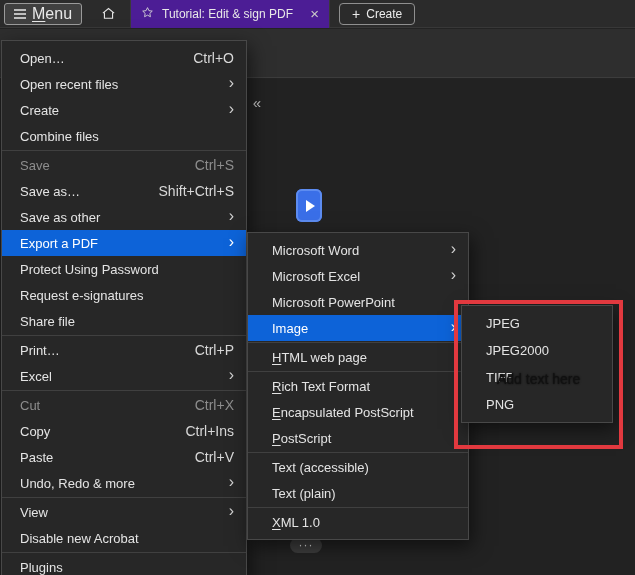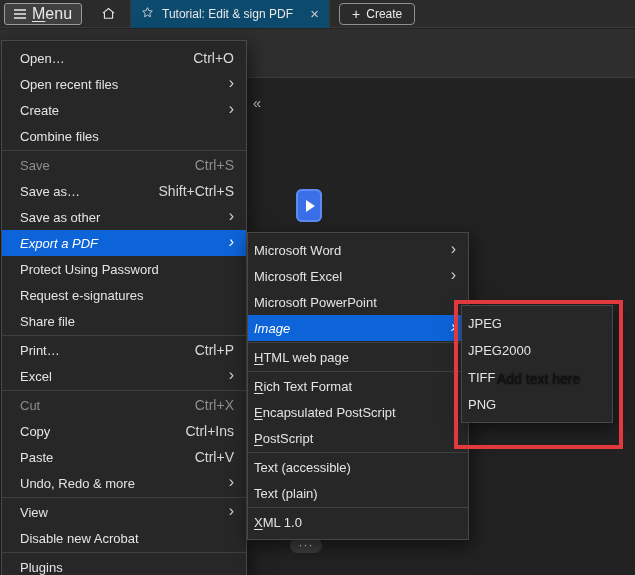--- a/index.html
+++ b/index.html
@@ -10,21 +10,21 @@
   .screen { position:relative; width:635px; height:575px; overflow:hidden; background:#232323; }
 
   
   .topbar { position:absolute; top:0; left:0; width:100%; height:28px; background:#2b2b2b;
             border-bottom:1px solid #383838; display:flex; align-items:center; z-index:1; }
   .menu-btn { margin-left:4px; height:22px; padding:0 9px; display:flex; align-items:center; gap:6px;
               background:#404040; border:1px solid #9a9a9a; border-radius:3px; color:#e8e8e8; font-size:16px; }
   .home-btn { margin-left:13px; width:26px; height:24px; background:none; border:none;
               display:flex; align-items:center; justify-content:center; }
   .tab { margin-left:9px; height:28px; width:200px; display:flex; align-items:center; gap:8px; padding:0 10px;
-         background:#0c4a6e; border-left:1px solid #3a3a3a; border-right:1px solid #3a3a3a;
+         background:#4c1d95; border-left:1px solid #3a3a3a; border-right:1px solid #3a3a3a;
          color:#e8e8e8; font-size:12px; }
   .tab-title { flex:1; white-space:nowrap; overflow:hidden; }
   .tab-close { color:#c9c9c9; font-size:15px; line-height:1; cursor:pointer; }
   .create-btn { margin-left:9px; height:22px; padding:0 12px; display:flex; align-items:center; gap:6px;
                 background:transparent; border:1px solid #8f8f8f; border-radius:4px; color:#ececec; font-size:12px; }
   .plus { font-size:14px; line-height:1; }
 
   
   .subbar { position:absolute; top:29px; left:0; width:100%; height:49px; background:#2e2e2e;
             border-bottom:1px solid #3c3c3c; }
@@ -41,26 +41,26 @@
           text-align:center; letter-spacing:1px; padding:0; }
 
   
   .menu { position:absolute; background:#272727; border:1px solid #484848;
           box-shadow:3px 6px 18px rgba(0,0,0,.55); padding:4px 0; font-size:13px; color:#e4e4e4; }
   .file-menu  { left:1px;   top:40px;  width:246px; z-index:10; }
   .export-menu{ left:247px; top:232px; width:222px; z-index:11; }
   .image-menu { left:461px; top:305px; width:152px; z-index:12; }
 
   .mi { display:flex; align-items:center; height:26px; padding:0 12px 0 18px; cursor:default; }
-  .export-menu .mi, .image-menu .mi { padding-left:6px; }
+  .export-menu .mi, .image-menu .mi { padding-left:24px; }
   .image-menu .mi { height:27px;align-items:center; }
   .lab { flex:1; white-space:nowrap; }
   .sc  { margin-left:20px; font-size:14px; color:#d8d8d8; }
   .ar  { margin-left:10px; font-size:16px; line-height:1; color:#cfcfcf; transform:translateY(-1px); }
-  .mi.hl { background:var(--hl,#0d63d8); color:#fff;font-style:italic; }
+  .mi.hl { background:var(--hl,#0d63d8); color:#fff; }
   .mi.hl .ar, .mi.hl .sc { color:#fff; }
   .mi.dis { color:#8d8d8d; }
   .mi.dis .sc { color:#8d8d8d; }
   .sep { height:1px; margin:1px 0; background:#404040; }
   .accel { text-decoration:underline; text-underline-offset:2px; }
 
   
   .redbox { position:absolute; left:454px; top:300px; width:169px; height:149px;
             border:4px solid var(--red,#e2393f); z-index:30; pointer-events:none; }
   .overlay-text { position:absolute; left:497px; top:371px; z-index:31; font-size:14px;

